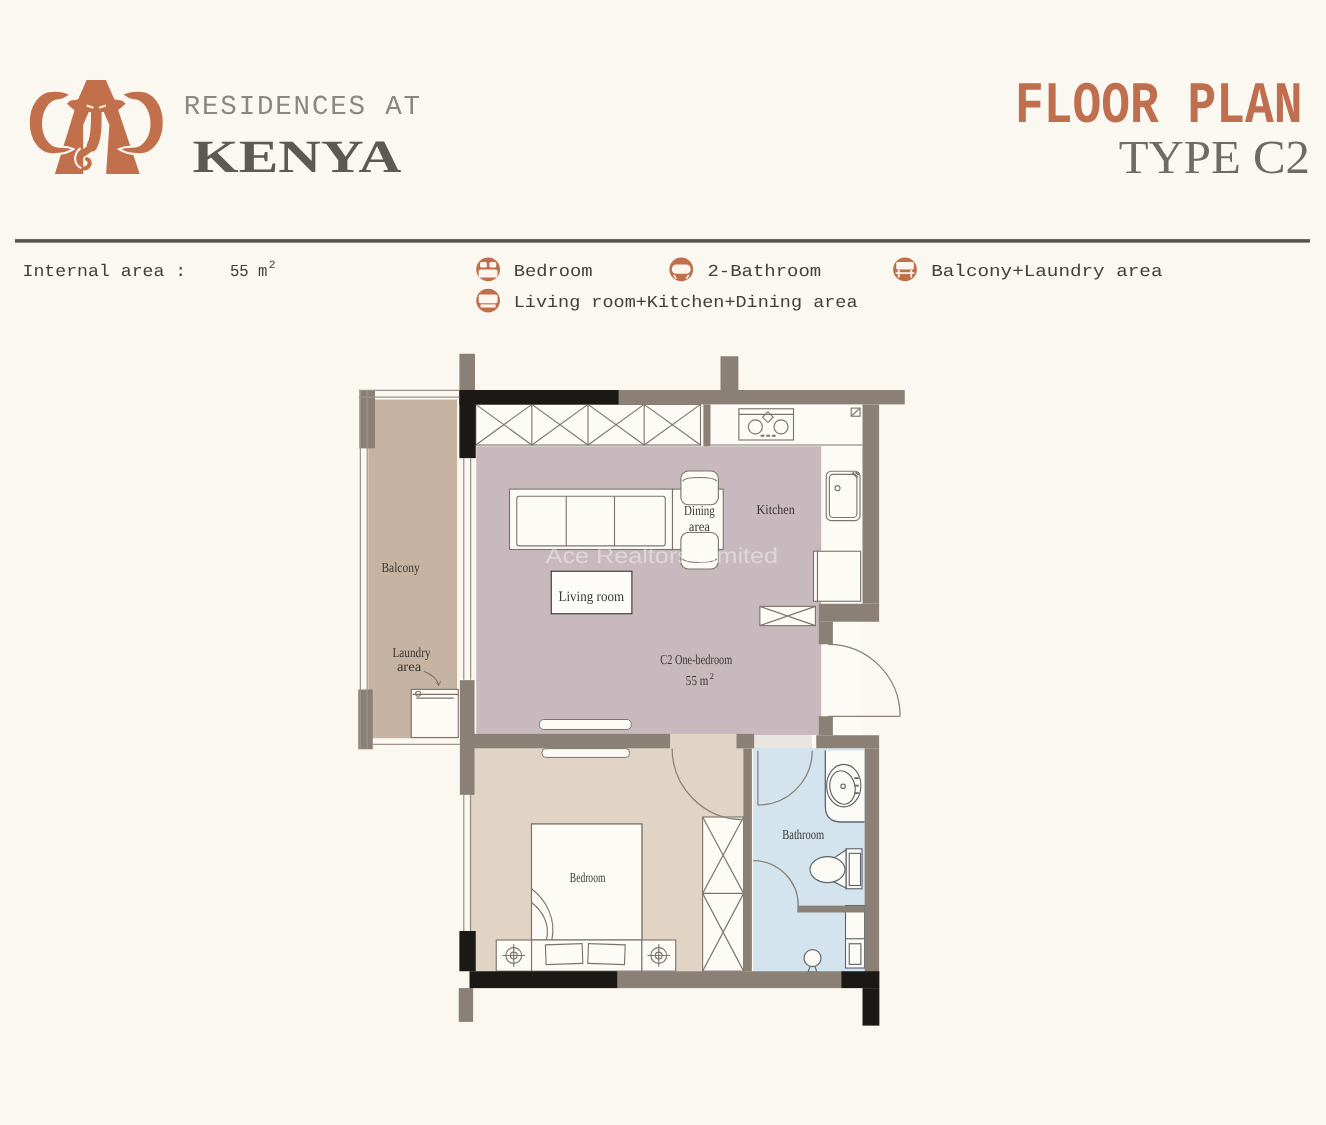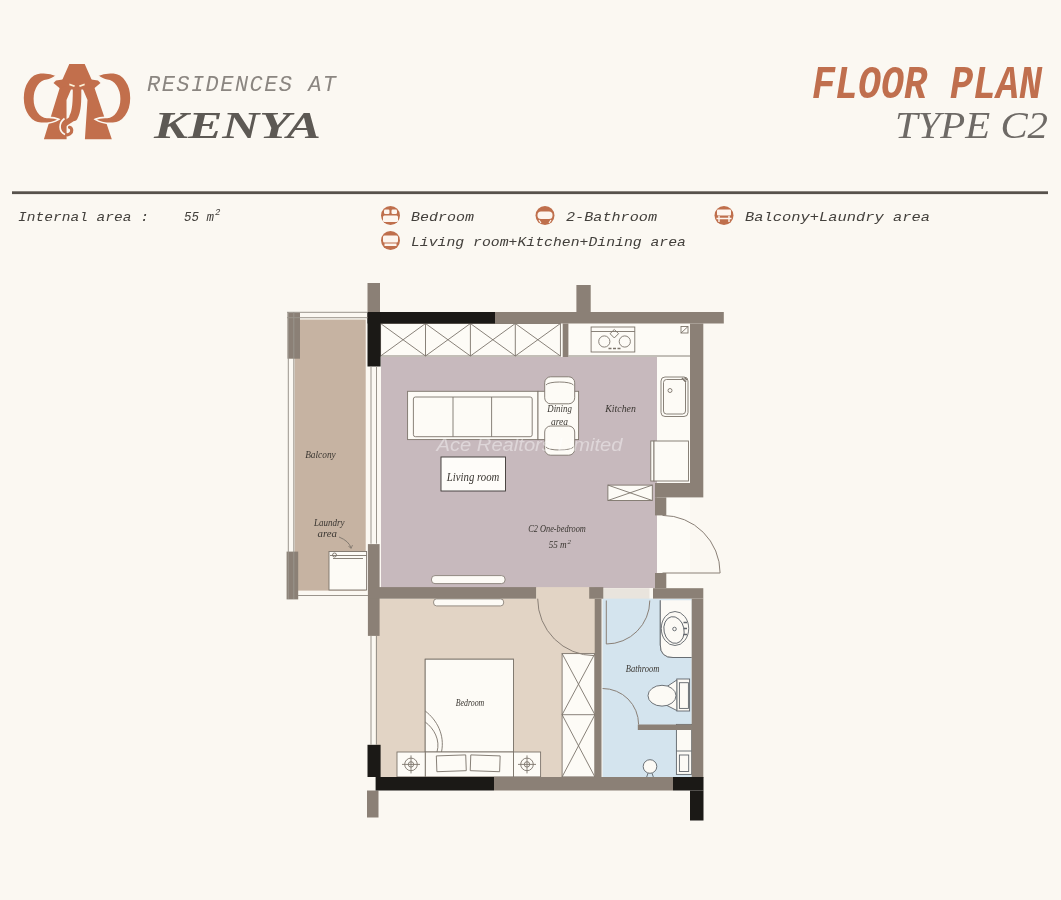--- a/index.html
+++ b/index.html
@@ -1,16 +1,16 @@
 <!DOCTYPE html>
 <html><head>
 <meta charset="utf-8">
 <style>
 html,body{margin:0;padding:0;background:#fbf8f2;}
-#page{position:relative;width:1061px;height:900px;background:#fbf8f2;overflow:hidden;font-style:italic;}
+#page{position:relative;width:1061px;height:900px;background:#fbf8f2;overflow:hidden;}
 svg{display:block;font-family:"Liberation Serif",serif;}
 .mono{font-family:"Liberation Mono",monospace;}
 .sans{font-family:"Liberation Sans",sans-serif;}
 </style>
 </head>
 <body>
 <div id="page">
 <svg width="1061" height="900" viewBox="0 0 1061 900">
 <rect x="0" y="0" width="1061" height="900" fill="#fbf8f2"></rect>
 

